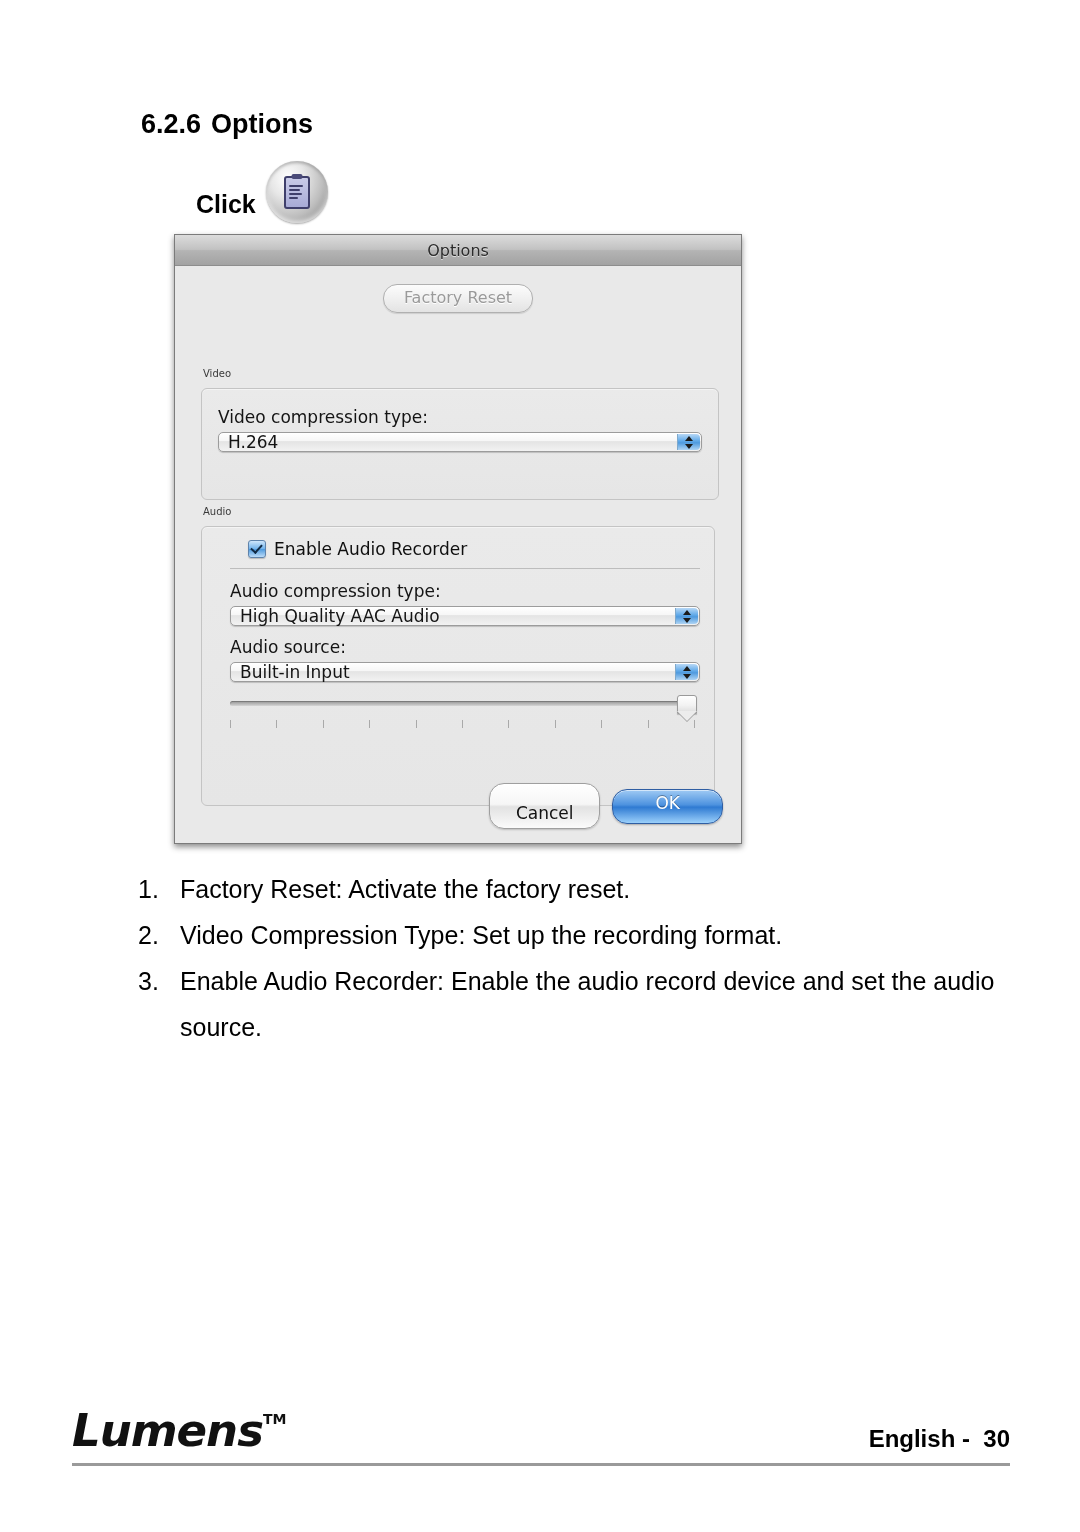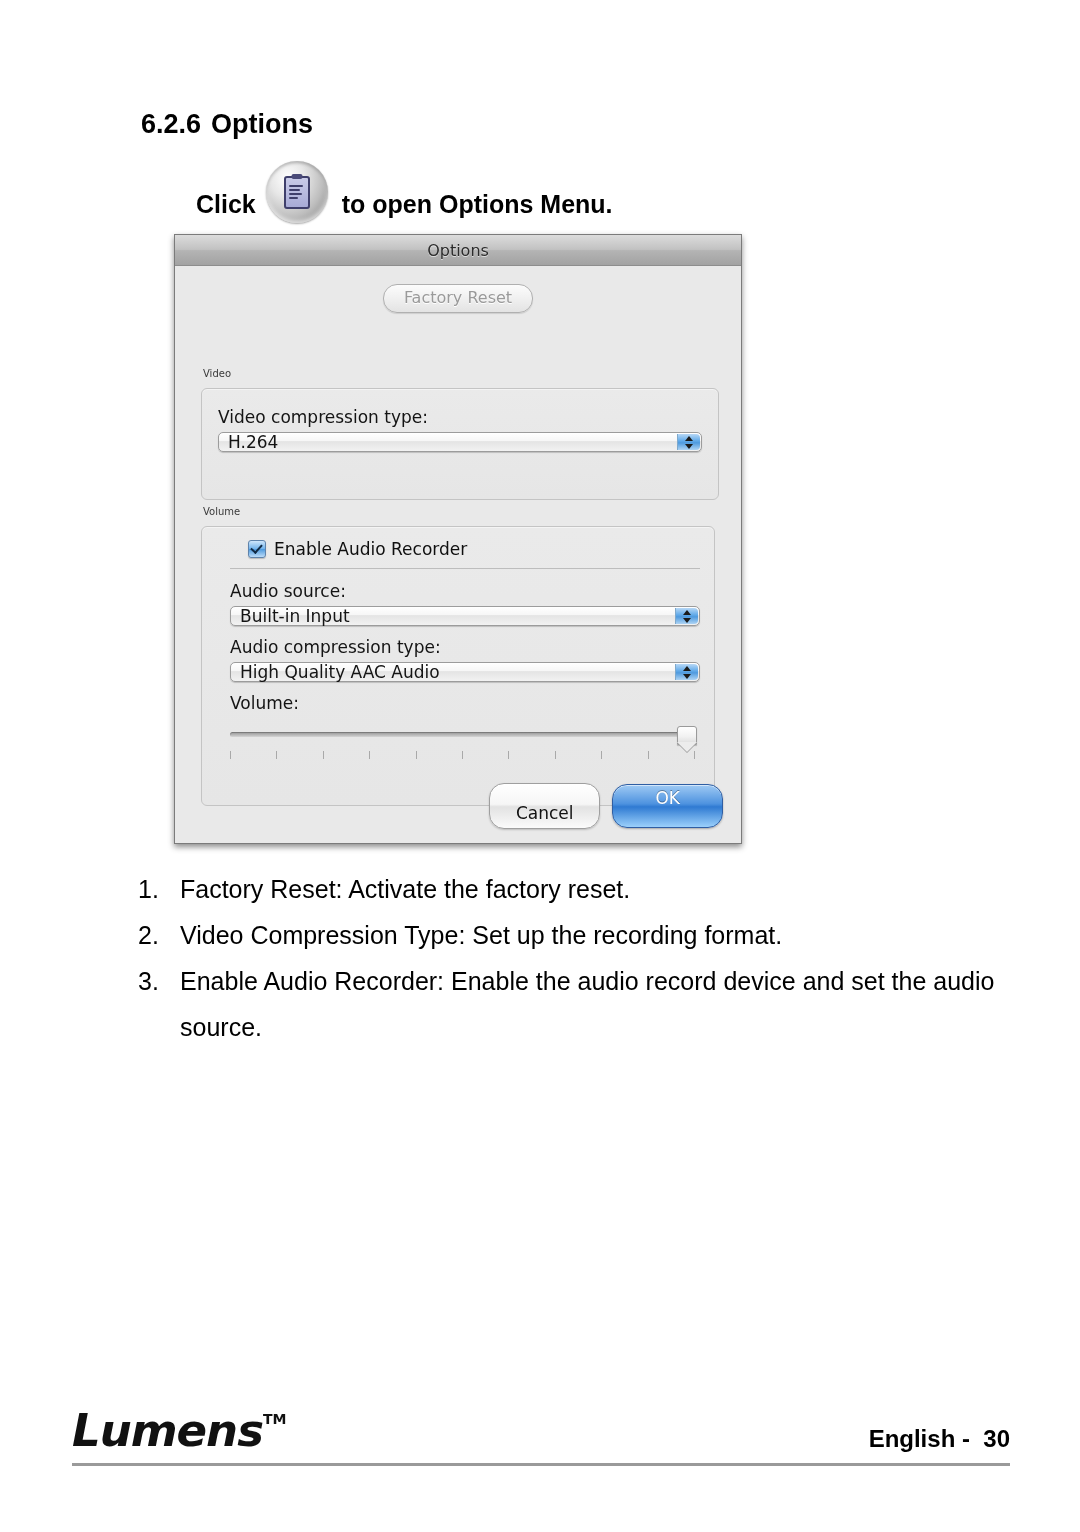--- a/index.html
+++ b/index.html
@@ -297,21 +297,21 @@
     border-radius: 15px;
     border: 1px solid #9f9f9f;
     background: linear-gradient(180deg,#ffffff 0%, #f6f6f6 46%, #e2e2e2 52%, #fbfbfb 100%);
     box-shadow: 0 1px 2px rgba(0,0,0,0.2), inset 0 1px 0 #fff;
     line-height: 1.1;
   }
   .btn-ok {
     font-family: "DejaVu Sans", "Liberation Sans", sans-serif;
     font-size: 17px;
     color: #fff;
-    padding: 4px 42px 19px;
+    padding: 4px 42px 10px;
     border-radius: 15px;
     border: 1px solid #2f5ea3;
     background: linear-gradient(180deg,#9fcaf4 0%, #4d92df 45%, #2f7ad2 52%, #9bd0fb 100%);
     box-shadow: 0 1px 2px rgba(0,0,0,0.28), inset 0 1px 0 rgba(255,255,255,0.55);
     text-shadow: 0 -1px 0 rgba(0,0,0,0.35);
     line-height: 1.1;
   }
 
   
   .num-list {
@@ -379,21 +379,20 @@
 <div class="click-line">
   <span class="lead">Click</span>
   <span class="options-glyph-btn">
     <span class="clipboard">
       <span class="cl-row s1"></span>
       <span class="cl-row s2"></span>
       <span class="cl-row s3"></span>
       <span class="cl-row s4"></span>
     </span>
   </span>
-  <span class="trail">to open Options Menu.</span>
 </div>
 
 <div class="mac-dialog">
 
   <div class="mac-titlebar">
     <span>Options</span>
   </div>
 
   <div class="mac-body">
 
@@ -408,57 +407,56 @@
         <div class="mac-popup">
           <span class="pv">H.264</span>
           <span class="stepper">
             <span class="arr-up"></span>
             <span class="arr-dn"></span>
           </span>
         </div>
       </div>
     </div>
 
-    <div class="group-label" id="audio-group-label">Volume</div>
+    <div class="group-label" id="audio-group-label">Audio</div>
     <div class="group-box" id="audio-group">
       <div class="audio-inner">
 
         <div class="chk-row">
           <span class="mac-checkbox"></span>
           <span class="chk-label">Enable Audio Recorder</span>
         </div>
 
         <div class="hr-sep"></div>
 
         <div class="audio-fields">
+
+          <div class="blk">
+            <div class="field-label">Audio compression type:</div>
+            <div class="mac-popup">
+              <span class="pv">High Quality AAC Audio</span>
+              <span class="stepper">
+                <span class="arr-up"></span>
+                <span class="arr-dn"></span>
+              </span>
+            </div>
+          </div>
 
           <div class="blk">
             <div class="field-label">Audio source:</div>
             <div class="mac-popup">
               <span class="pv">Built-in Input</span>
               <span class="stepper">
                 <span class="arr-up"></span>
                 <span class="arr-dn"></span>
               </span>
             </div>
           </div>
 
-          <div class="blk">
-            <div class="field-label">Audio compression type:</div>
-            <div class="mac-popup">
-              <span class="pv">High Quality AAC Audio</span>
-              <span class="stepper">
-                <span class="arr-up"></span>
-                <span class="arr-dn"></span>
-              </span>
-            </div>
-          </div>
-
           <div>
-            <div class="field-label">Volume:</div>
             <div class="slider-wrap">
               <span class="slider-track"></span>
               <span class="slider-knob" id="volume-knob" style="left: calc(100% - 23px);"></span>
               <span class="slider-ticks" id="volume-ticks">
                   <i></i>
                   <i></i>
                   <i></i>
                   <i></i>
                   <i></i>
                   <i></i>

